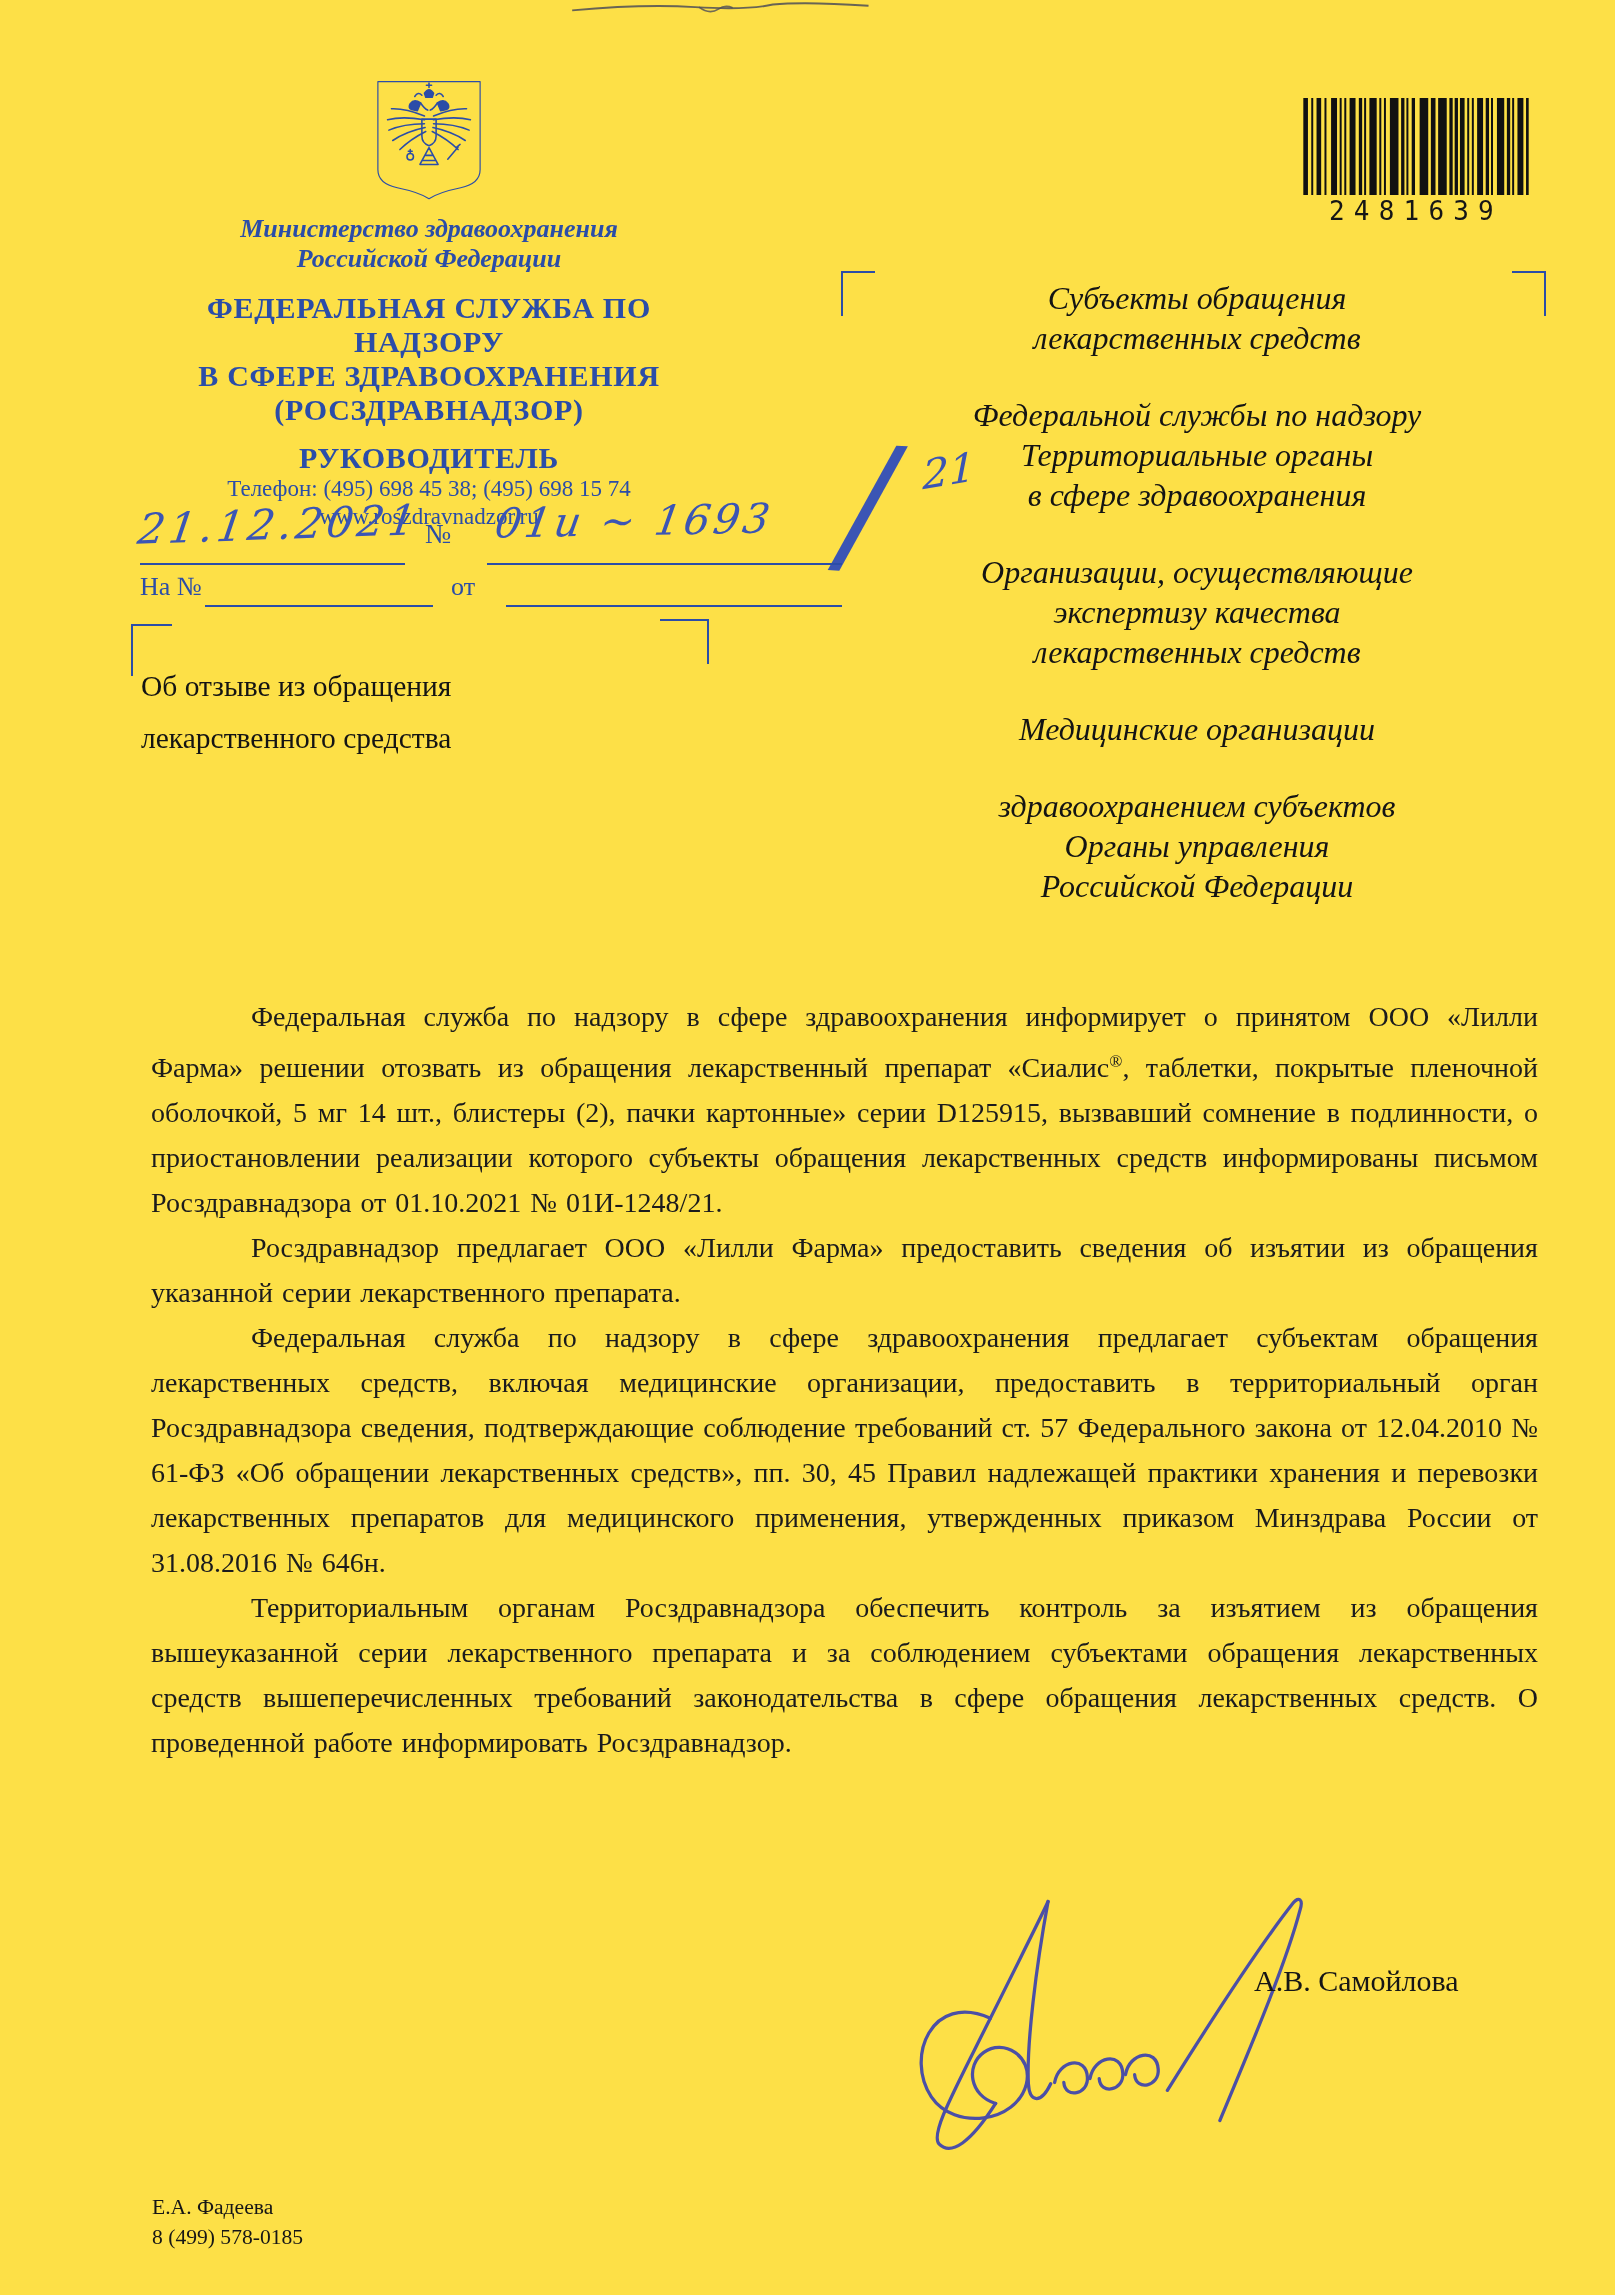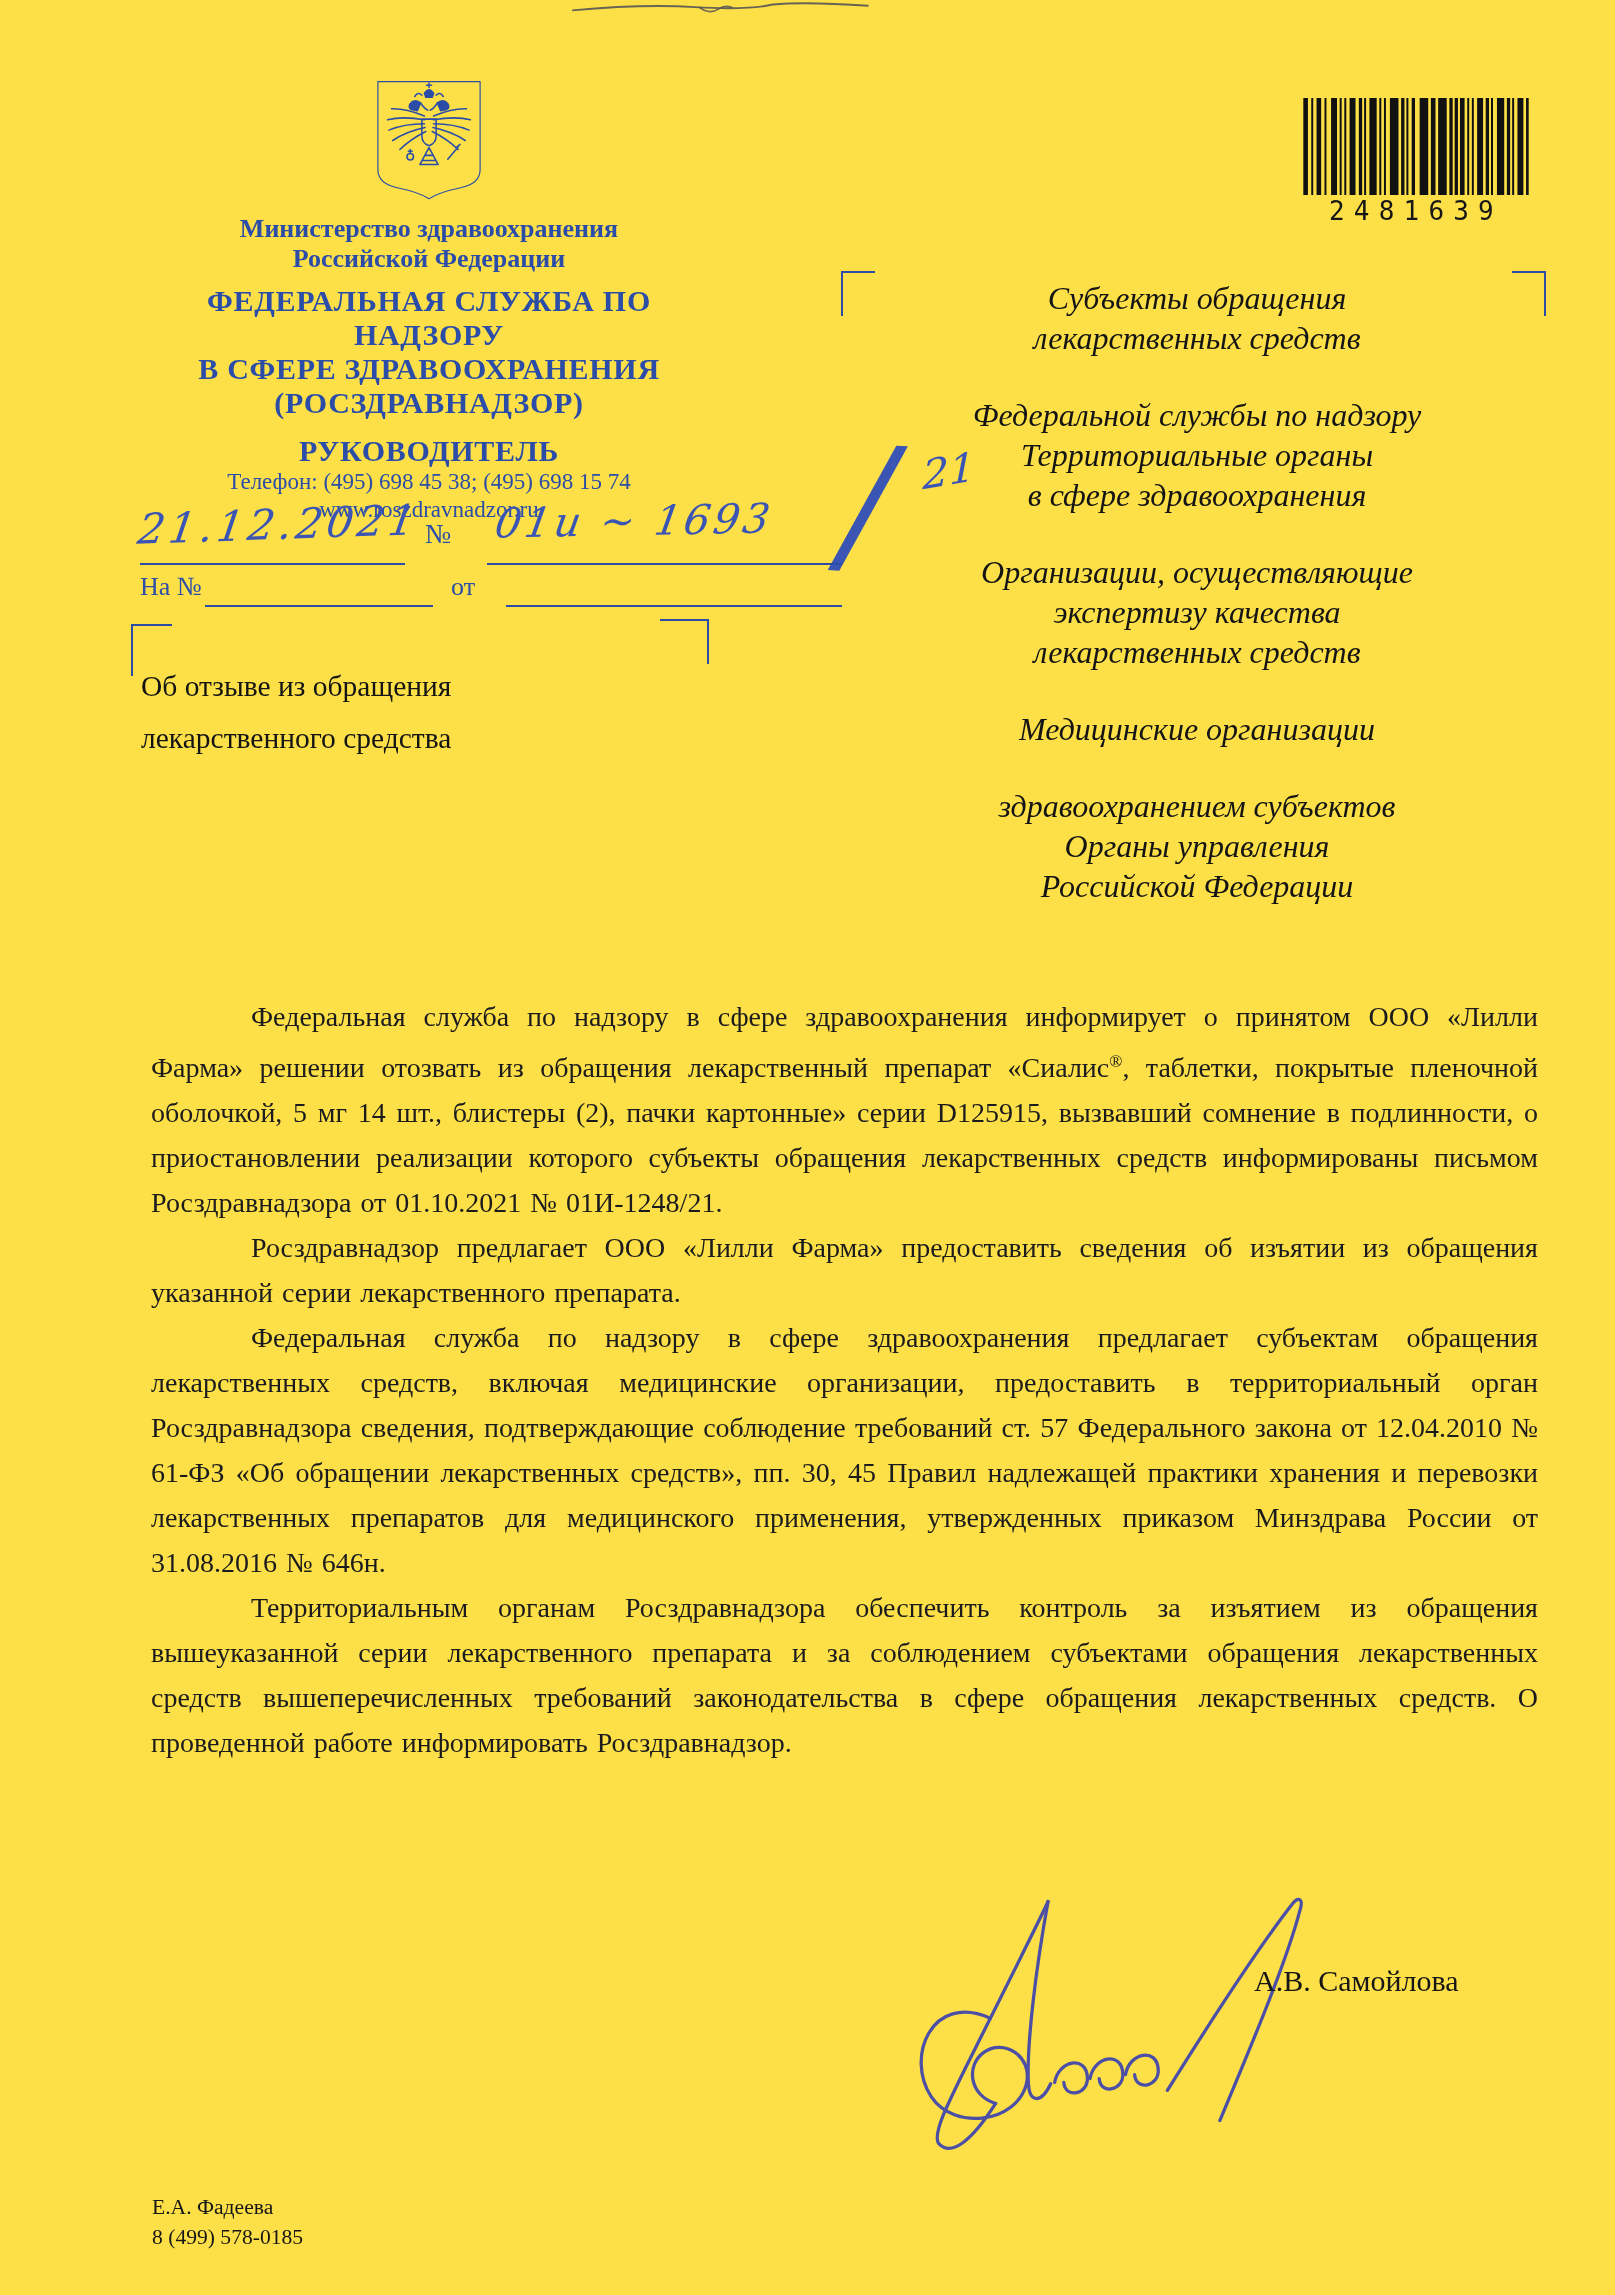--- a/index.html
+++ b/index.html
@@ -10,22 +10,22 @@
   .scratch{position:absolute;left:570px;top:0;width:302px;height:22px;}
 
   
   .barcode-wrap{position:absolute;left:1302px;top:98px;width:228px;text-align:center;}
   .barcode-svg{width:228px;height:97px;display:block;}
   .barcode-num{font-family:"DejaVu Sans Mono",monospace;font-size:26px;letter-spacing:9.2px;color:#161616;margin-top:1.3px;text-align:center;}
 
   
   .lh-col{position:absolute;left:134px;top:79px;width:590px;text-align:center;color:#2b4da8;}
   .emblem{width:110px;height:123px;margin:0 auto;display:block;}
-  .ministry{font-size:26px;font-weight:bold;line-height:30px;margin-top:11.8px;}
-  .service{font-size:30px;font-weight:bold;line-height:34px;margin-top:10px;letter-spacing:0.7px;}
+  .ministry{font-size:26px;font-weight:bold;line-height:30px;margin-top:11.8px;font-style:italic;}
+  .service{font-size:30px;font-weight:bold;line-height:34px;margin-top:17px;letter-spacing:0.7px;}
   .position{font-size:30px;font-weight:bold;margin-top:14.4px;letter-spacing:0.7px;}
   .addr{font-size:23px;line-height:27.5px;margin-top:13px;}
   .addr2{font-size:23px;line-height:27.5px;font-family:Liberation Serif, serif;}
 
   
   .hw{font-family:"DejaVu Serif",serif;font-style:italic;color:#3b55b4;}
   .hw-date{position:absolute;left:139px;top:500px;font-size:42px;letter-spacing:3.9px;transform:skewX(-10deg) rotate(-2deg);}
   .no-sign{position:absolute;left:425px;top:518px;font-size:27.5px;color:#2b4da8;}
   .hw-number{position:absolute;left:496px;top:497px;font-size:41px;letter-spacing:3.3px;transform:skewX(-10deg) rotate(-1deg);}
   .hw-slash{position:absolute;left:843px;top:426px;font-size:148px;line-height:157px;font-weight:400;transform:rotate(3deg) scaleY(1.05);transform-origin:center;}

